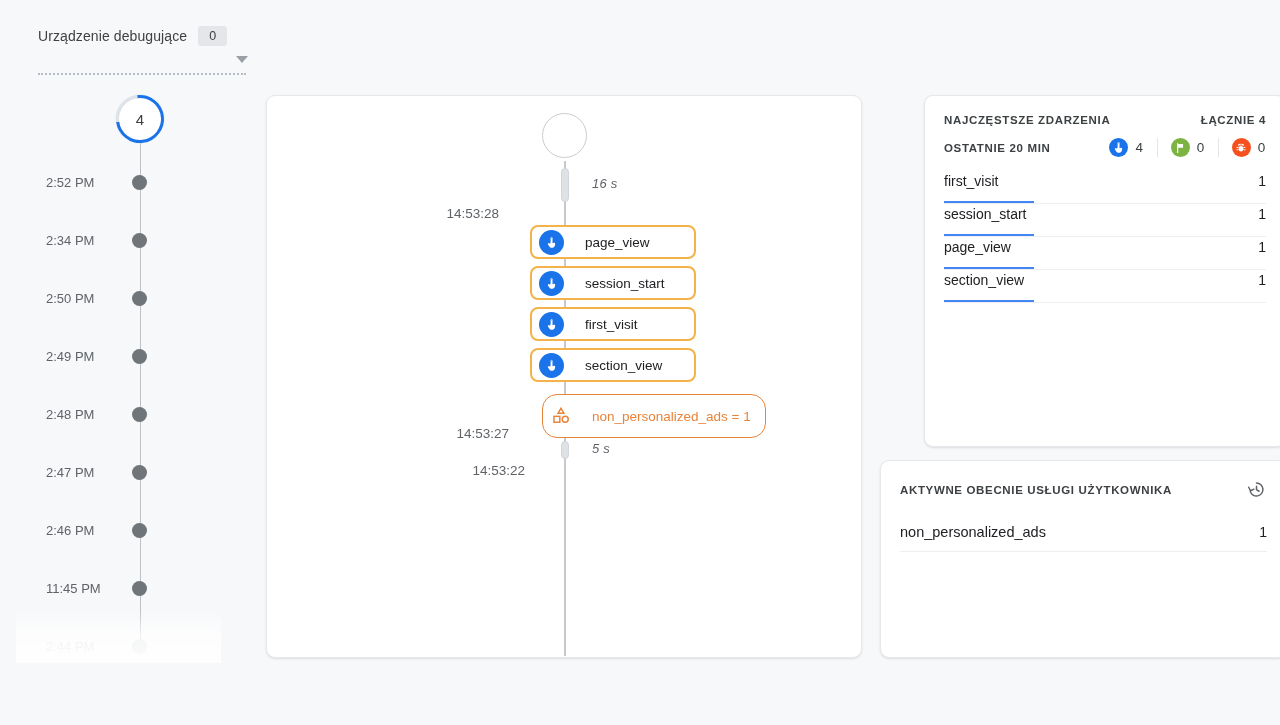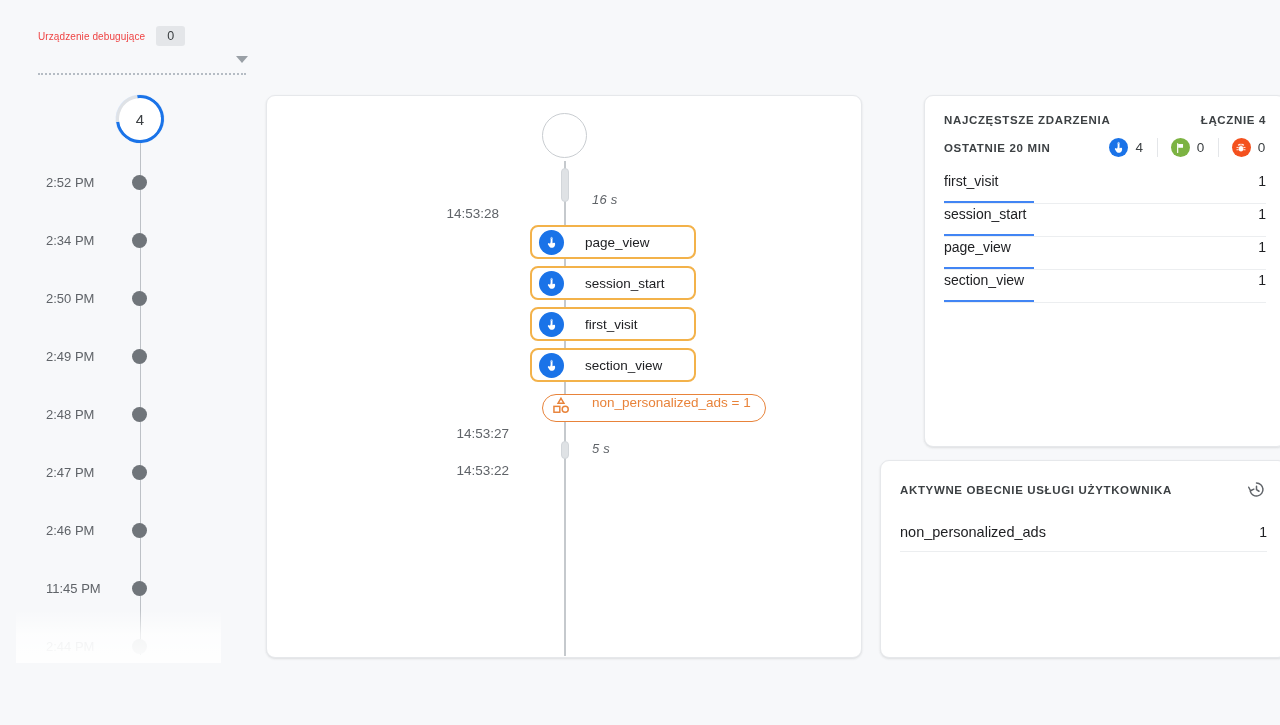--- a/index.html
+++ b/index.html
@@ -6,21 +6,21 @@
   html, body {
     width: 1280px; height: 725px;
     background: #f7f8fa;
     font-family: "Liberation Sans", sans-serif;
     overflow: hidden;
   }
   #root { position: relative; width: 1280px; height: 725px; }
 
   
   .debug-header { position: absolute; left: 38px; top: 26px; display: flex; align-items: center; gap: 11px; }
-  .debug-label { font-size: 10px; color: #ef4444; letter-spacing: .1px; }
+  .debug-label { font-size: 14px; color: #404040; letter-spacing: .1px; }
   .debug-badge {
     background: #e4e6e9; color: #3c4043; font-size: 12.5px;
     padding: 3px 11px; border-radius: 3px; min-width: 28px; text-align: center;
   }
   .debug-select { position: absolute; left: 38px; top: 50px; width: 210px; height: 26px; }
   .debug-caret {
     position: absolute; right: 0; top: 6px;
     width: 0; height: 0; border-left: 6px solid transparent;
     border-right: 6px solid transparent; border-top: 7px solid #9aa0a6;
   }
@@ -113,23 +113,23 @@
   }
   .ev-icon {
     width: 25px; height: 25px; border-radius: 50%; background: #1a73e8;
     display: flex; align-items: center; justify-content: center; flex: 0 0 auto;
   }
   .ev-name {
     font-size: 13.5px; color: #202124; margin-left: 21px; white-space: nowrap;
   }
 
   .prop-pill {
-    position: absolute; left: 275px; height: 28px;
+    position: absolute; left: 275px; height: 44px;
     border: 1.6px solid #e8833a; border-radius: 15px; background: #fff;
-    display: flex; align-items: flex-start; padding: 0 14px 0 7px;
+    display: flex; align-items: center; padding: 0 14px 0 7px;
   }
   .prop-icon { width: 22px; height: 22px; flex: 0 0 auto; }
   .prop-text {
     font-size: 13.5px; color: #e8833a; margin-left: 20px; white-space: nowrap;
   }
 
   
   .panel-pad { padding: 18px 19px 0 19px; }
   .panel-head {
     display: flex; align-items: center; justify-content: space-between;
@@ -228,21 +228,21 @@
     <div class="rail-fade"></div>
   </div>
   <div class="rail-bottom-mask"></div>
 
   <div class="card card-center">
     <div class="stream">
       <div class="stream-circle"></div>
       <div class="stream-line"></div>
 
       <div class="gap-pill" style="left:293.5px; top:72px;"></div>
-      <div class="gap-label" style="left:325px; top:96px;">16 s</div>
+      <div class="gap-label" style="left:325px; top:80px;">16 s</div>
       <div class="ts-label" style="left:140px; top:110px; width:92px;">14:53:28</div>
 
       <div id="stream-events">
           <div class="ev-box" style="top: 129px;">
             <span class="ev-icon">
               <svg viewBox="0 0 24 24" width="15" height="15">
                 <path d="M10.6 11.3V6.9a1.5 1.5 0 0 1 3 0v6.2l2.1-.6a1.7 1.7 0 0 1 2.1 1.7c0 2.2-.7 3.9-1.8 5-.6.6-1.4 1-2.3 1h-2.3c-1.1 0-2-.5-2.6-1.4l-2.4-3.6a1.4 1.4 0 0 1 1.9-2l1.3.9z" fill="#fff"></path>
                 <circle cx="12.1" cy="5.2" r="1.35" fill="none" stroke="#fff" stroke-width="1.1"></circle>
               </svg>
             </span>
@@ -282,21 +282,21 @@
           <path d="M12 3.6 L15.2 9 L8.8 9 Z" fill="none" stroke="#e8833a" stroke-width="1.6"></path>
           <rect x="4.3" y="12.4" width="6.4" height="6.4" fill="none" stroke="#e8833a" stroke-width="1.6"></rect>
           <circle cx="16.6" cy="15.6" r="3.3" fill="none" stroke="#e8833a" stroke-width="1.6"></circle>
         </svg>
         <span class="prop-text">non_personalized_ads = 1</span>
       </div>
 
       <div class="ts-label" style="left:150px; top:330px; width:92px;">14:53:27</div>
       <div class="gap-pill small" style="left:293.5px; top:345px;"></div>
       <div class="gap-label" style="left:325px; top:345px;">5 s</div>
-      <div class="ts-label" style="left:150px; top:367px; width:92px;">14:53:22</div>
+      <div class="ts-label" style="left:166px; top:367px; width:92px;">14:53:22</div>
     </div>
   </div>
 
   <div class="card card-events">
     <div class="panel-pad">
       <div class="panel-head">
         <span>NAJCZĘSTSZE ZDARZENIA</span>
         <span>ŁĄCZNIE 4</span>
       </div>
       <div class="panel-sub">

